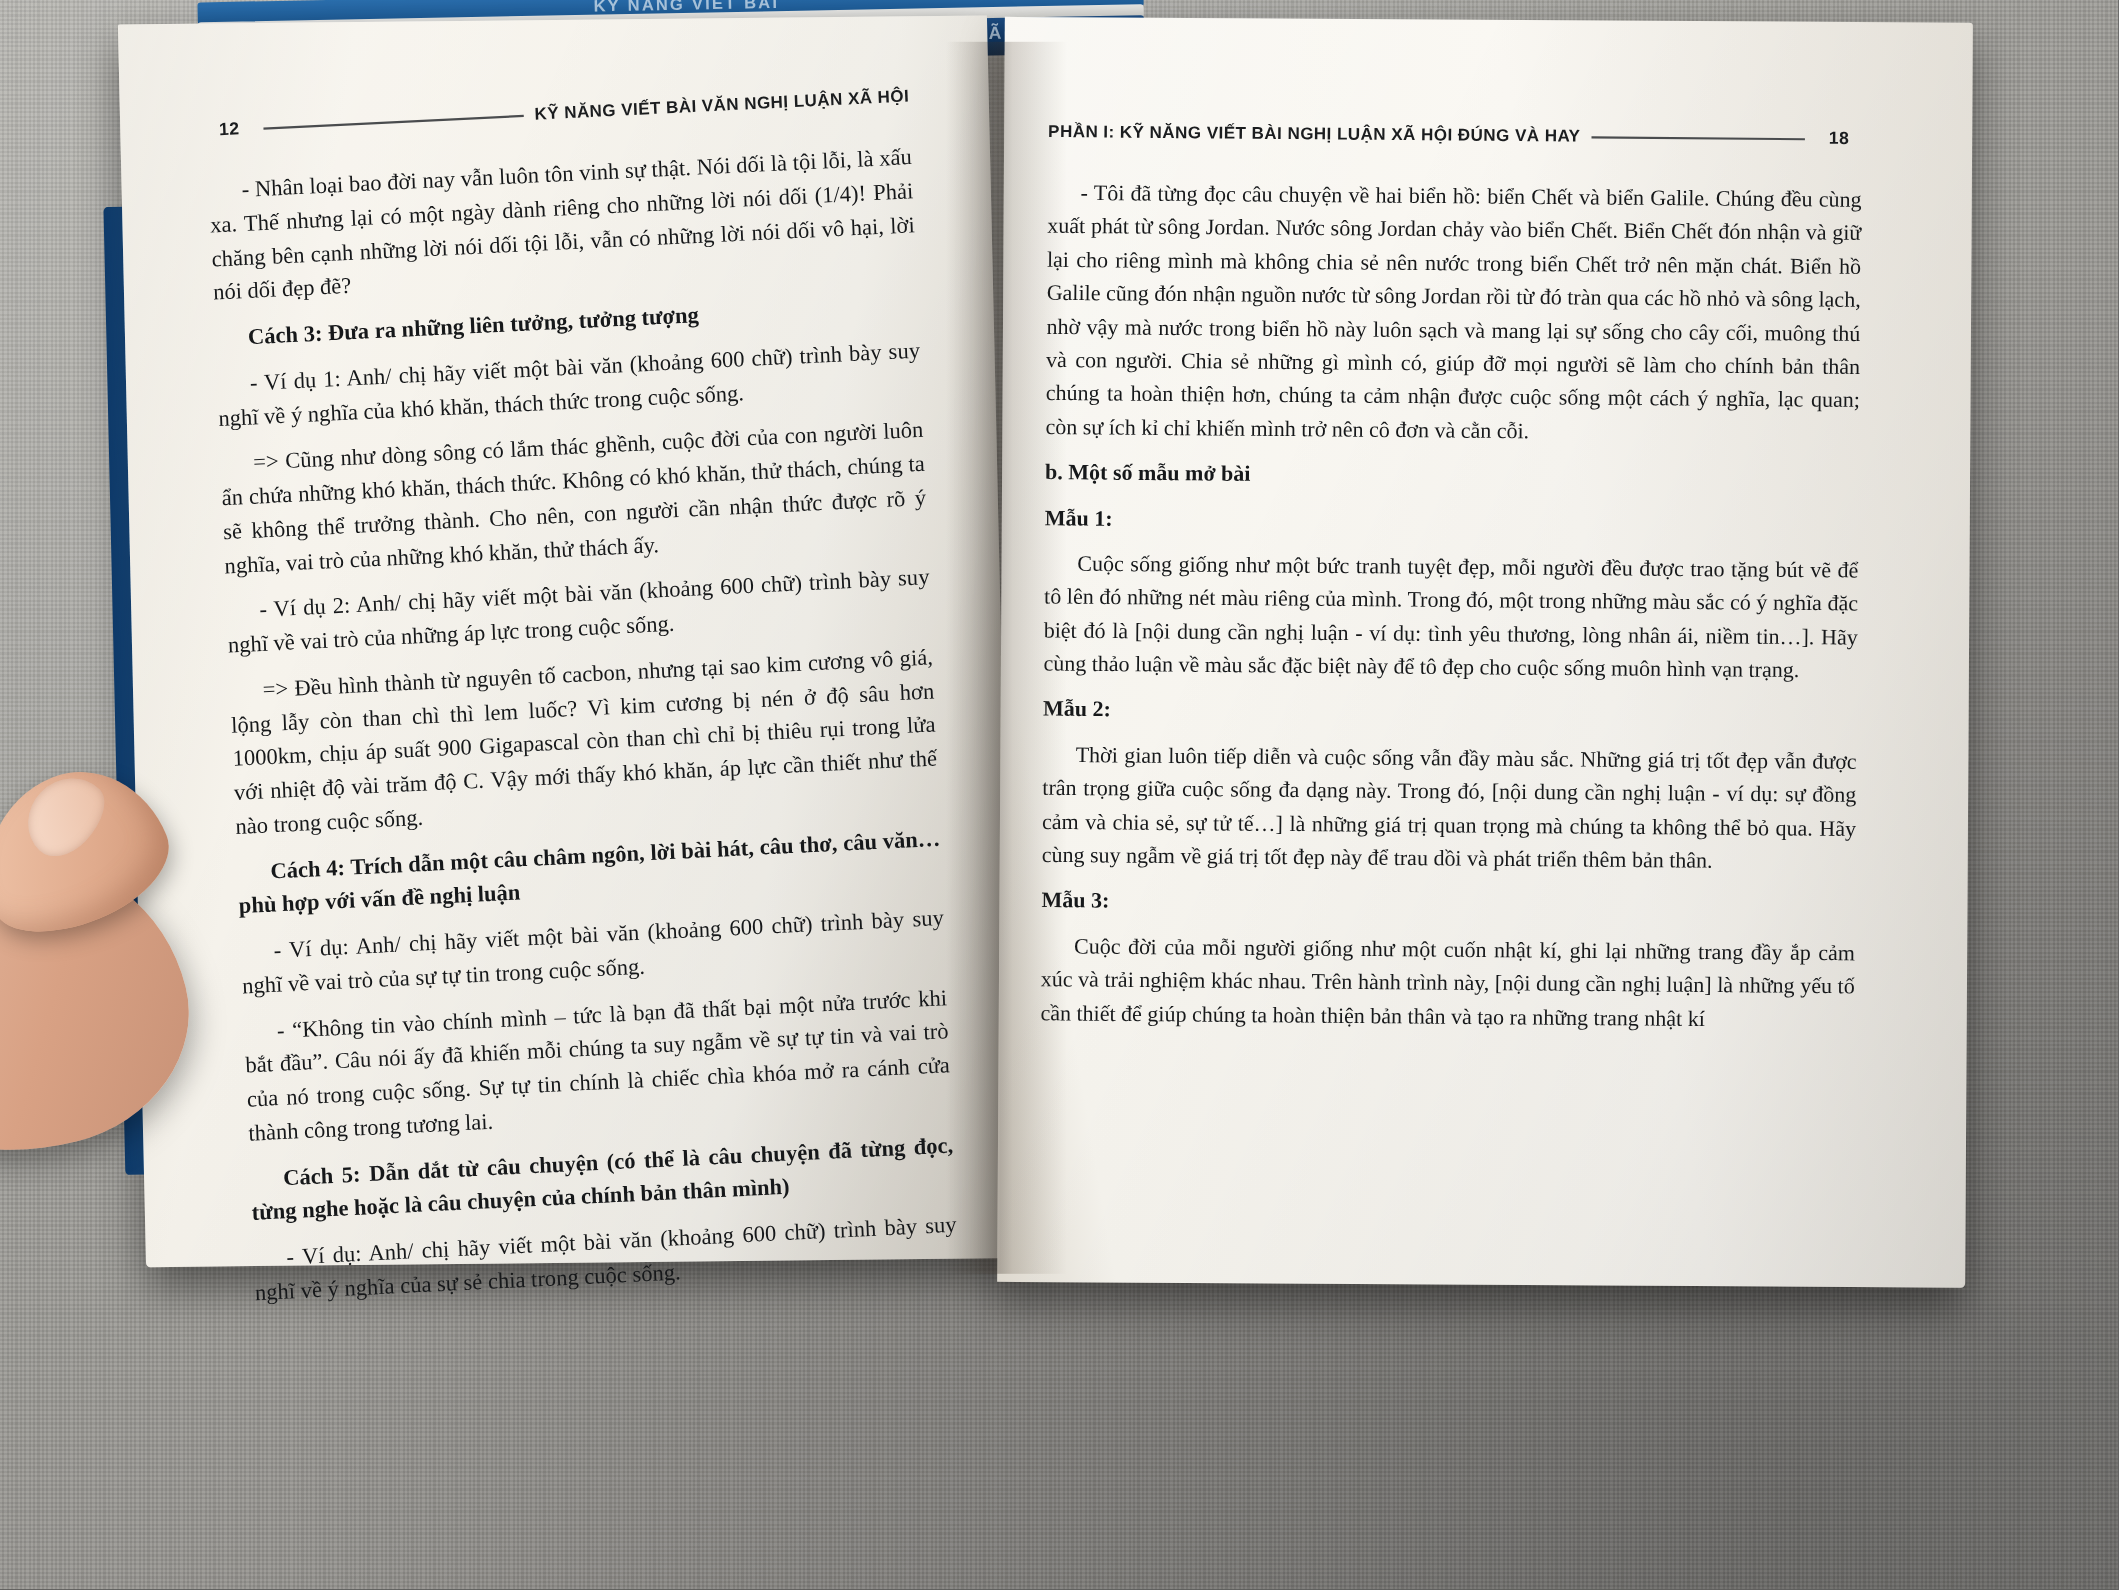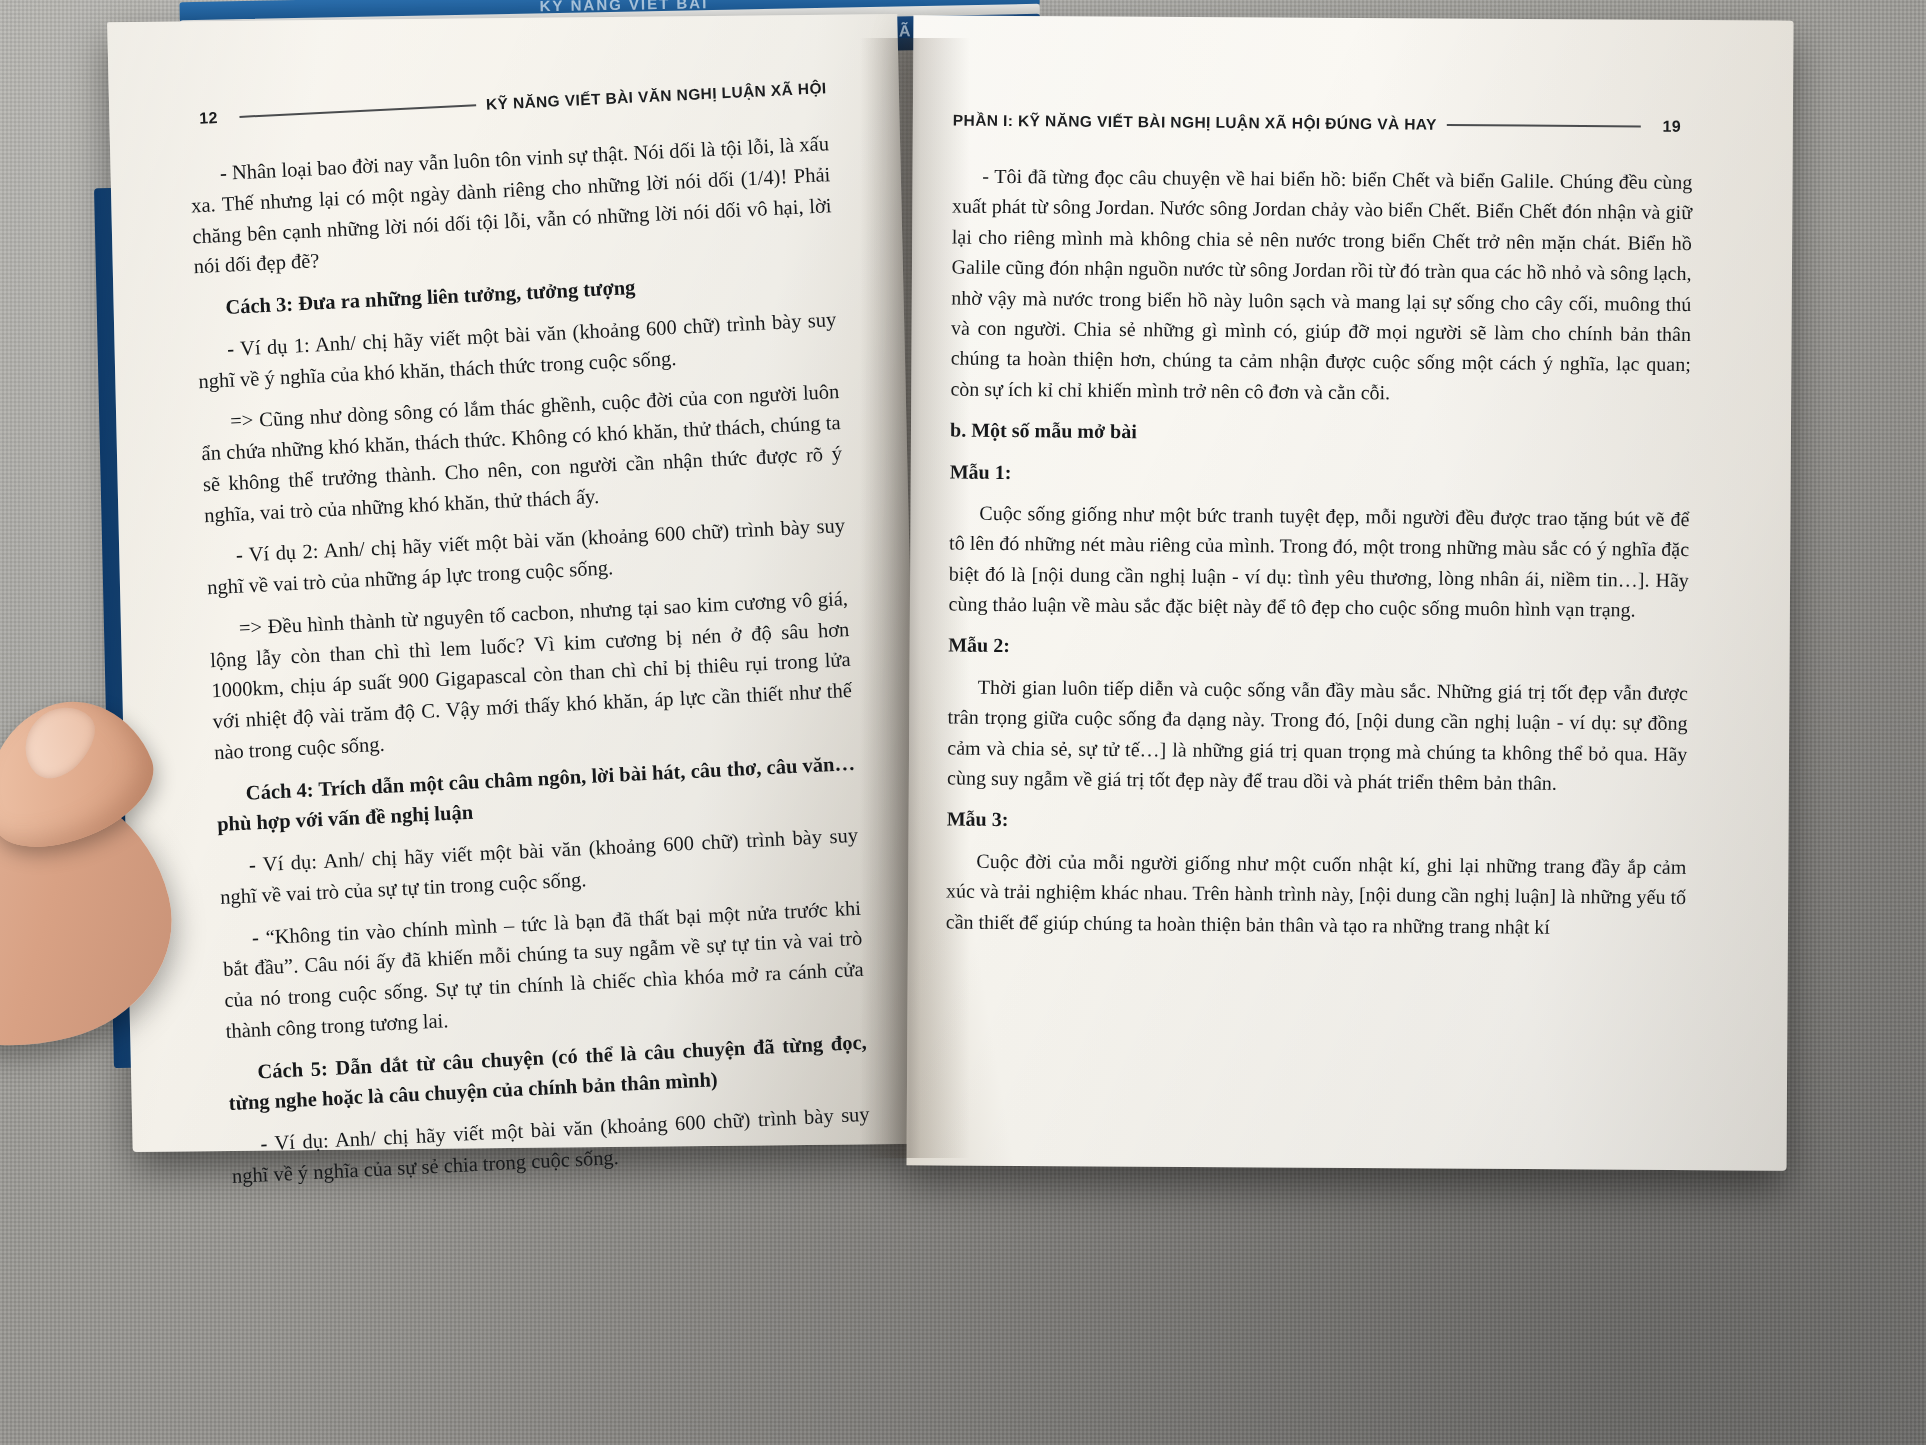--- a/index.html
+++ b/index.html
@@ -273,21 +273,21 @@
         <p>- Ví dụ: Anh/ chị hãy viết một bài văn (khoảng 600 chữ) trình bày suy nghĩ về ý nghĩa của sự sẻ chia trong cuộc sống.</p>
       </div>
     </div>
 
     <div class="page page-right">
       <div class="page-sheen"></div>
       <div class="content content-right">
         <div class="hdr">
           <span class="hdr-title">PHẦN I: KỸ NĂNG VIẾT BÀI NGHỊ LUẬN XÃ HỘI ĐÚNG VÀ HAY</span>
           <span class="rule"></span>
-          <span class="pgnum">19</span>
+          <span class="pgnum">18</span>
         </div>
 
         <p>- Tôi đã từng đọc câu chuyện về hai biển hồ: biển Chết và biển Galile. Chúng đều cùng xuất phát từ sông Jordan. Nước sông Jordan chảy vào biển Chết. Biển Chết đón nhận và giữ lại cho riêng mình mà không chia sẻ nên nước trong biển Chết trở nên mặn chát. Biển hồ Galile cũng đón nhận nguồn nước từ sông Jordan rồi từ đó tràn qua các hồ nhỏ và sông lạch, nhờ vậy mà nước trong biển hồ này luôn sạch và mang lại sự sống cho cây cối, muông thú và con người. Chia sẻ những gì mình có, giúp đỡ mọi người sẽ làm cho chính bản thân chúng ta hoàn thiện hơn, chúng ta cảm nhận được cuộc sống một cách ý nghĩa, lạc quan; còn sự ích kỉ chỉ khiến mình trở nên cô đơn và cằn cỗi.</p>
         <p class="b2">b. Một số mẫu mở bài</p>
         <p class="b2">Mẫu 1:</p>
         <p>Cuộc sống giống như một bức tranh tuyệt đẹp, mỗi người đều được trao tặng bút vẽ để tô lên đó những nét màu riêng của mình. Trong đó, một trong những màu sắc có ý nghĩa đặc biệt đó là [nội dung cần nghị luận - ví dụ: tình yêu thương, lòng nhân ái, niềm tin…]. Hãy cùng thảo luận về màu sắc đặc biệt này để tô đẹp cho cuộc sống muôn hình vạn trạng.</p>
         <p class="b2">Mẫu 2:</p>
         <p>Thời gian luôn tiếp diễn và cuộc sống vẫn đầy màu sắc. Những giá trị tốt đẹp vẫn được trân trọng giữa cuộc sống đa dạng này. Trong đó, [nội dung cần nghị luận - ví dụ: sự đồng cảm và chia sẻ, sự tử tế…] là những giá trị quan trọng mà chúng ta không thể bỏ qua. Hãy cùng suy ngẫm về giá trị tốt đẹp này để trau dồi và phát triển thêm bản thân.</p>
         <p class="b2">Mẫu 3:</p>
         <p>Cuộc đời của mỗi người giống như một cuốn nhật kí, ghi lại những trang đầy ắp cảm xúc và trải nghiệm khác nhau. Trên hành trình này, [nội dung cần nghị luận] là những yếu tố cần thiết để giúp chúng ta hoàn thiện bản thân và tạo ra những trang nhật kí</p>

